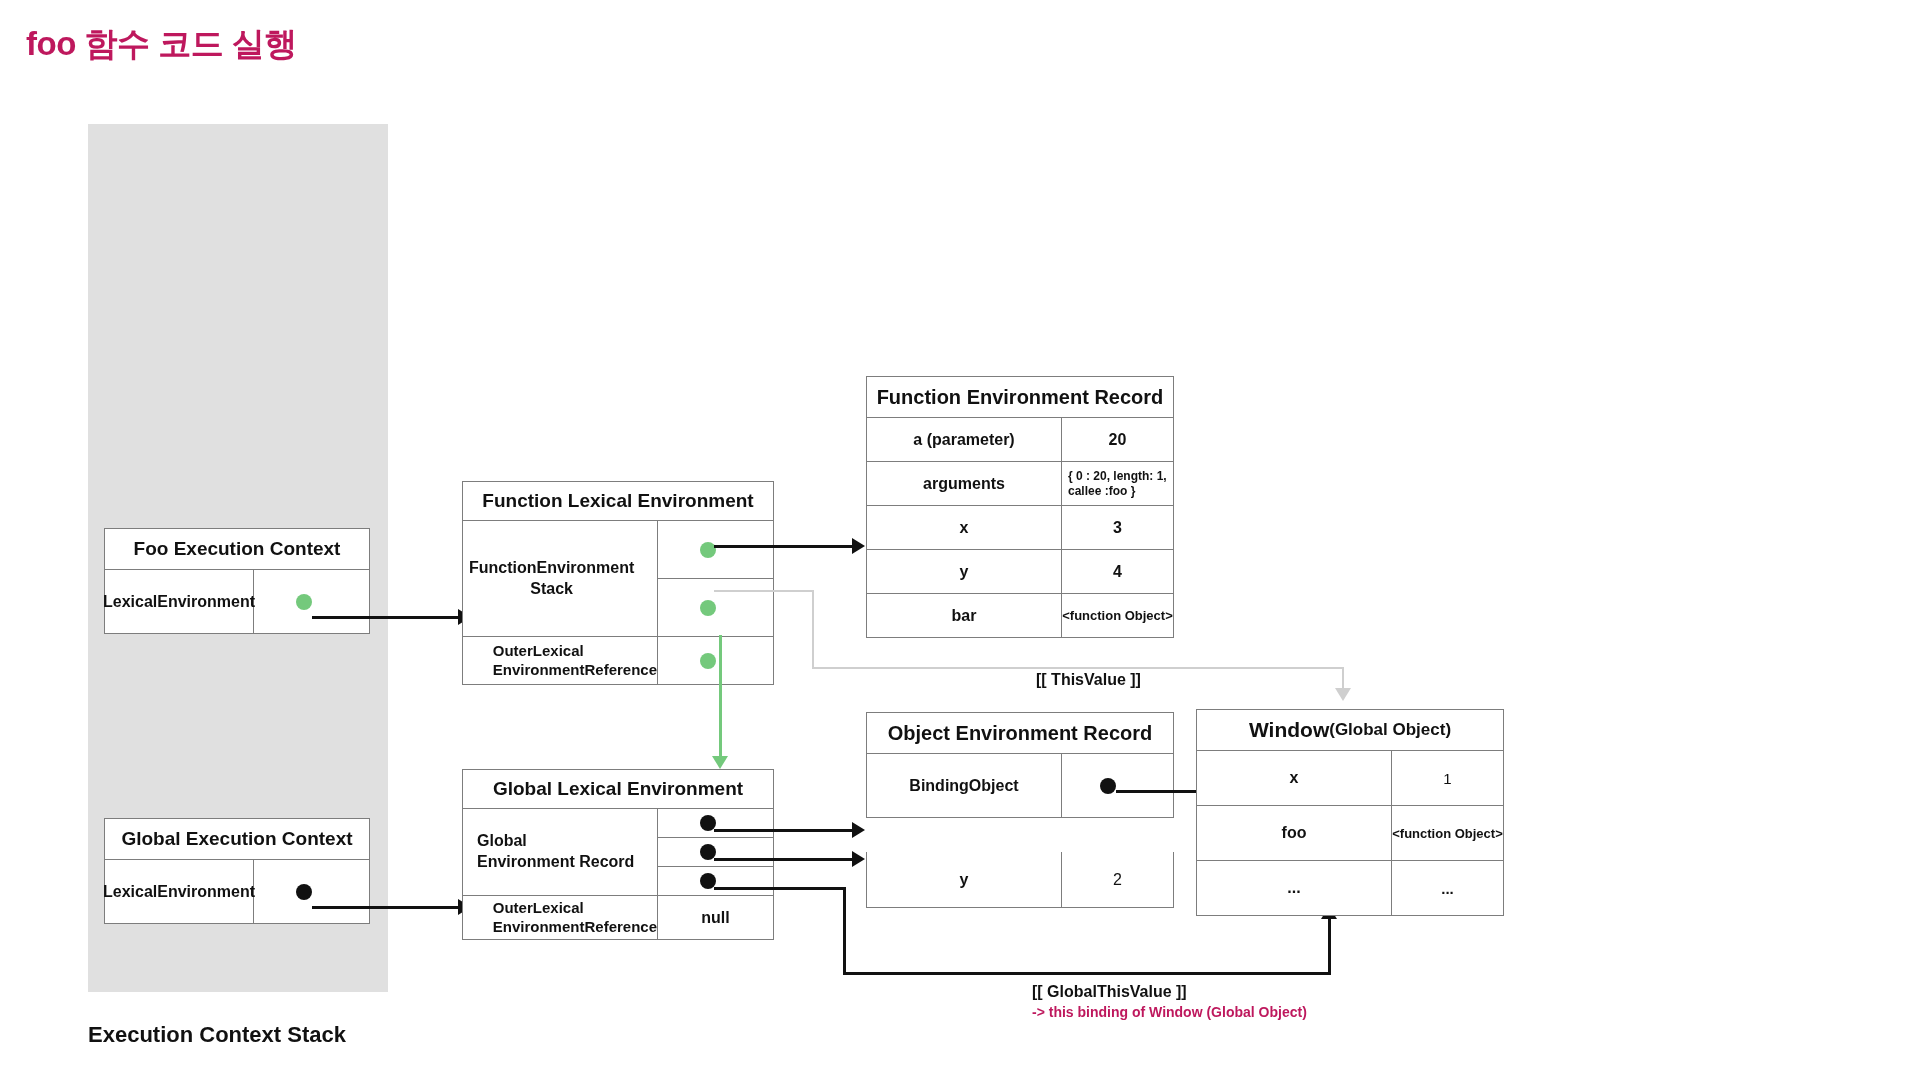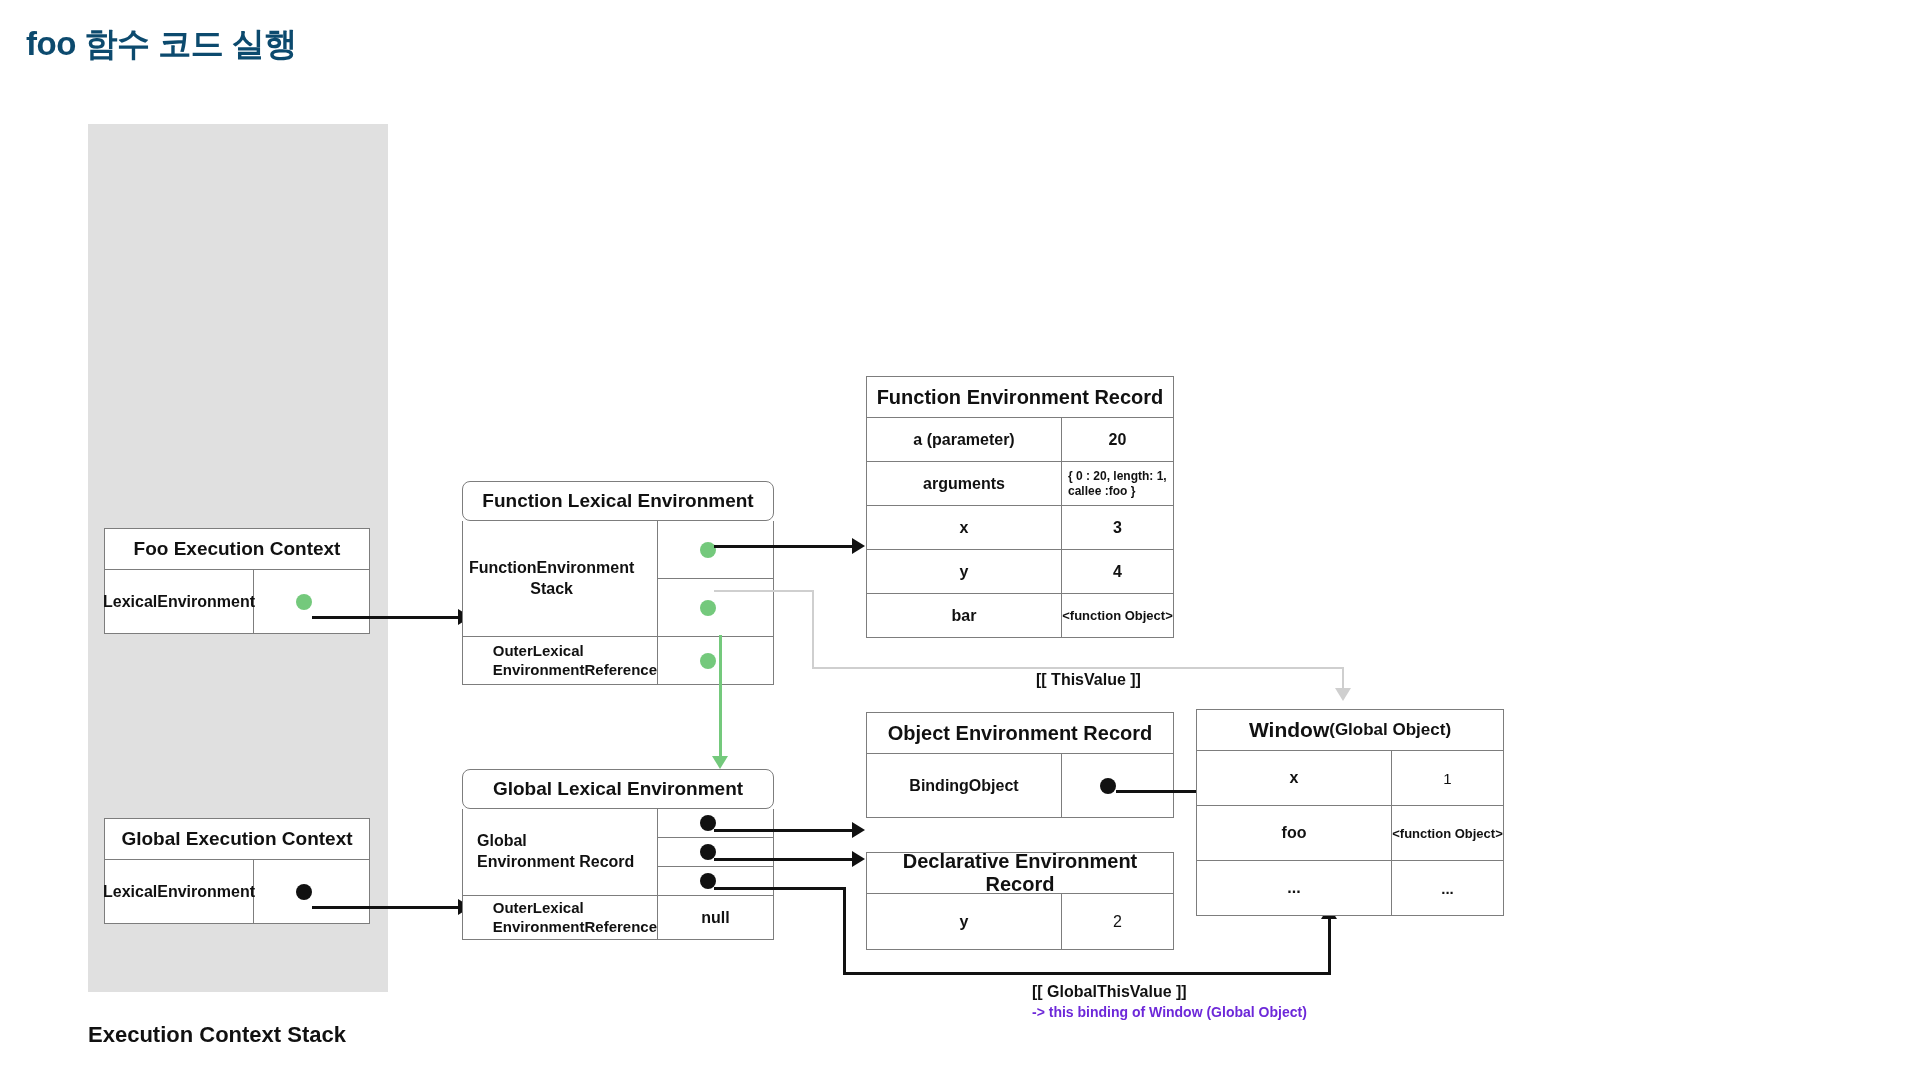--- a/index.html
+++ b/index.html
@@ -10,21 +10,21 @@
     font-family:"Liberation Sans","DejaVu Sans",sans-serif;
     color:#111111;
     position:relative;
     overflow:hidden;
   }
   #stage { position:absolute; left:0; top:0; width:1920px; height:1080px; }
 
   .page-title {
     position:absolute; left:26px; top:22px;
     font-size:33px; font-weight:bold; letter-spacing:-0.5px;
-    color:#0c4a6e;
+    color:#be185d;
   }
   .stack-label {
     position:absolute; left:88px; top:1022px;
     font-size:22px; font-weight:bold; color:#111;
     white-space:nowrap;
   }
 
   .stack-box {
     position:absolute; left:88px; top:124px;
     width:300px; height:868px;
@@ -46,21 +46,21 @@
   .ec .hdr { height:42px; font-size:19px; }
   .ec .body { display:flex; height:64px; }
   .ec .k { width:150px; border:1px solid #7d7d7d; border-top:none;
            display:flex; align-items:center; justify-content:center;
            font-size:16px; font-weight:bold; }
   .ec .v { width:116px; border:1px solid #7d7d7d; border-top:none; border-left:none;
            position:relative; }
 
   
   .lex { width:312px; }
-  .lex .hdr { height:40px; font-size:19px;border-radius:8px; }
+  .lex .hdr { height:40px; font-size:19px; }
   .lex .mid { display:flex; }
   .lex .mid .k { width:196px; border:1px solid #7d7d7d; border-top:none;
                  display:flex; align-items:center; justify-content:flex-start;
                  text-align:center; font-size:16px; font-weight:bold; line-height:1.3;
                  padding:0 6px; }
   .lex .mid .slots { width:116px; }
   .lex .slot { border:1px solid #7d7d7d; border-top:none; border-left:none;
                position:relative; }
   .lex .outer { display:flex; }
   .lex .outer .k { width:196px; border:1px solid #7d7d7d; border-top:none;
@@ -108,21 +108,21 @@
                border-bottom:8px solid transparent; }
   .arw.down  { border-top:13px solid #111; border-left:8px solid transparent;
                border-right:8px solid transparent; }
   .arw.up    { border-bottom:13px solid #111; border-left:8px solid transparent;
                border-right:8px solid transparent; }
   .arw.down.green { border-top-color:#74c97c; }
   .arw.down.grey  { border-top-color:#cfcfcf; }
 
   .ann { position:absolute; font-weight:bold; font-size:16px; color:#111;
          white-space:nowrap; }
-  .ann.sub { font-weight:bold; font-size:14px; color:#6d28d9; }
+  .ann.sub { font-weight:bold; font-size:14px; color:#be185d; }
 </style>
 </head>
 <body>
 
 <div id="stage">
 
   <div class="page-title">foo 함수 코드 실행</div>
 
   <div class="stack-box"></div>
   <div class="stack-label">Execution Context Stack</div>
@@ -273,21 +273,20 @@
       <div class="c2" style="height:64px; position:relative;">
         <div class="dot" style="left:38px; top:24px;"></div>
       </div>
     </div>
   </div>
 
   <div class="ln h" style="left:1116px; top:790px; width:150px;"></div>
   <div class="arw right" style="left:1264px; top:783px;"></div>
 
   <div class="card rec" style="left:866px; top:852px;">
-    <div class="hdr">Declarative Environment Record</div>
     <div class="row">
       <div class="c1" style="height:56px;">y</div>
       <div class="c2 redtext" style="height:56px; font-weight:normal;">2</div>
     </div>
   </div>
 
   <div class="card win" style="left:1196px; top:709px;">
     <div class="hdr">
       <span style="font-size:21px; font-weight:bold;">Window</span>
         <span style="font-size:17px; font-weight:bold;">(Global Object)</span>

